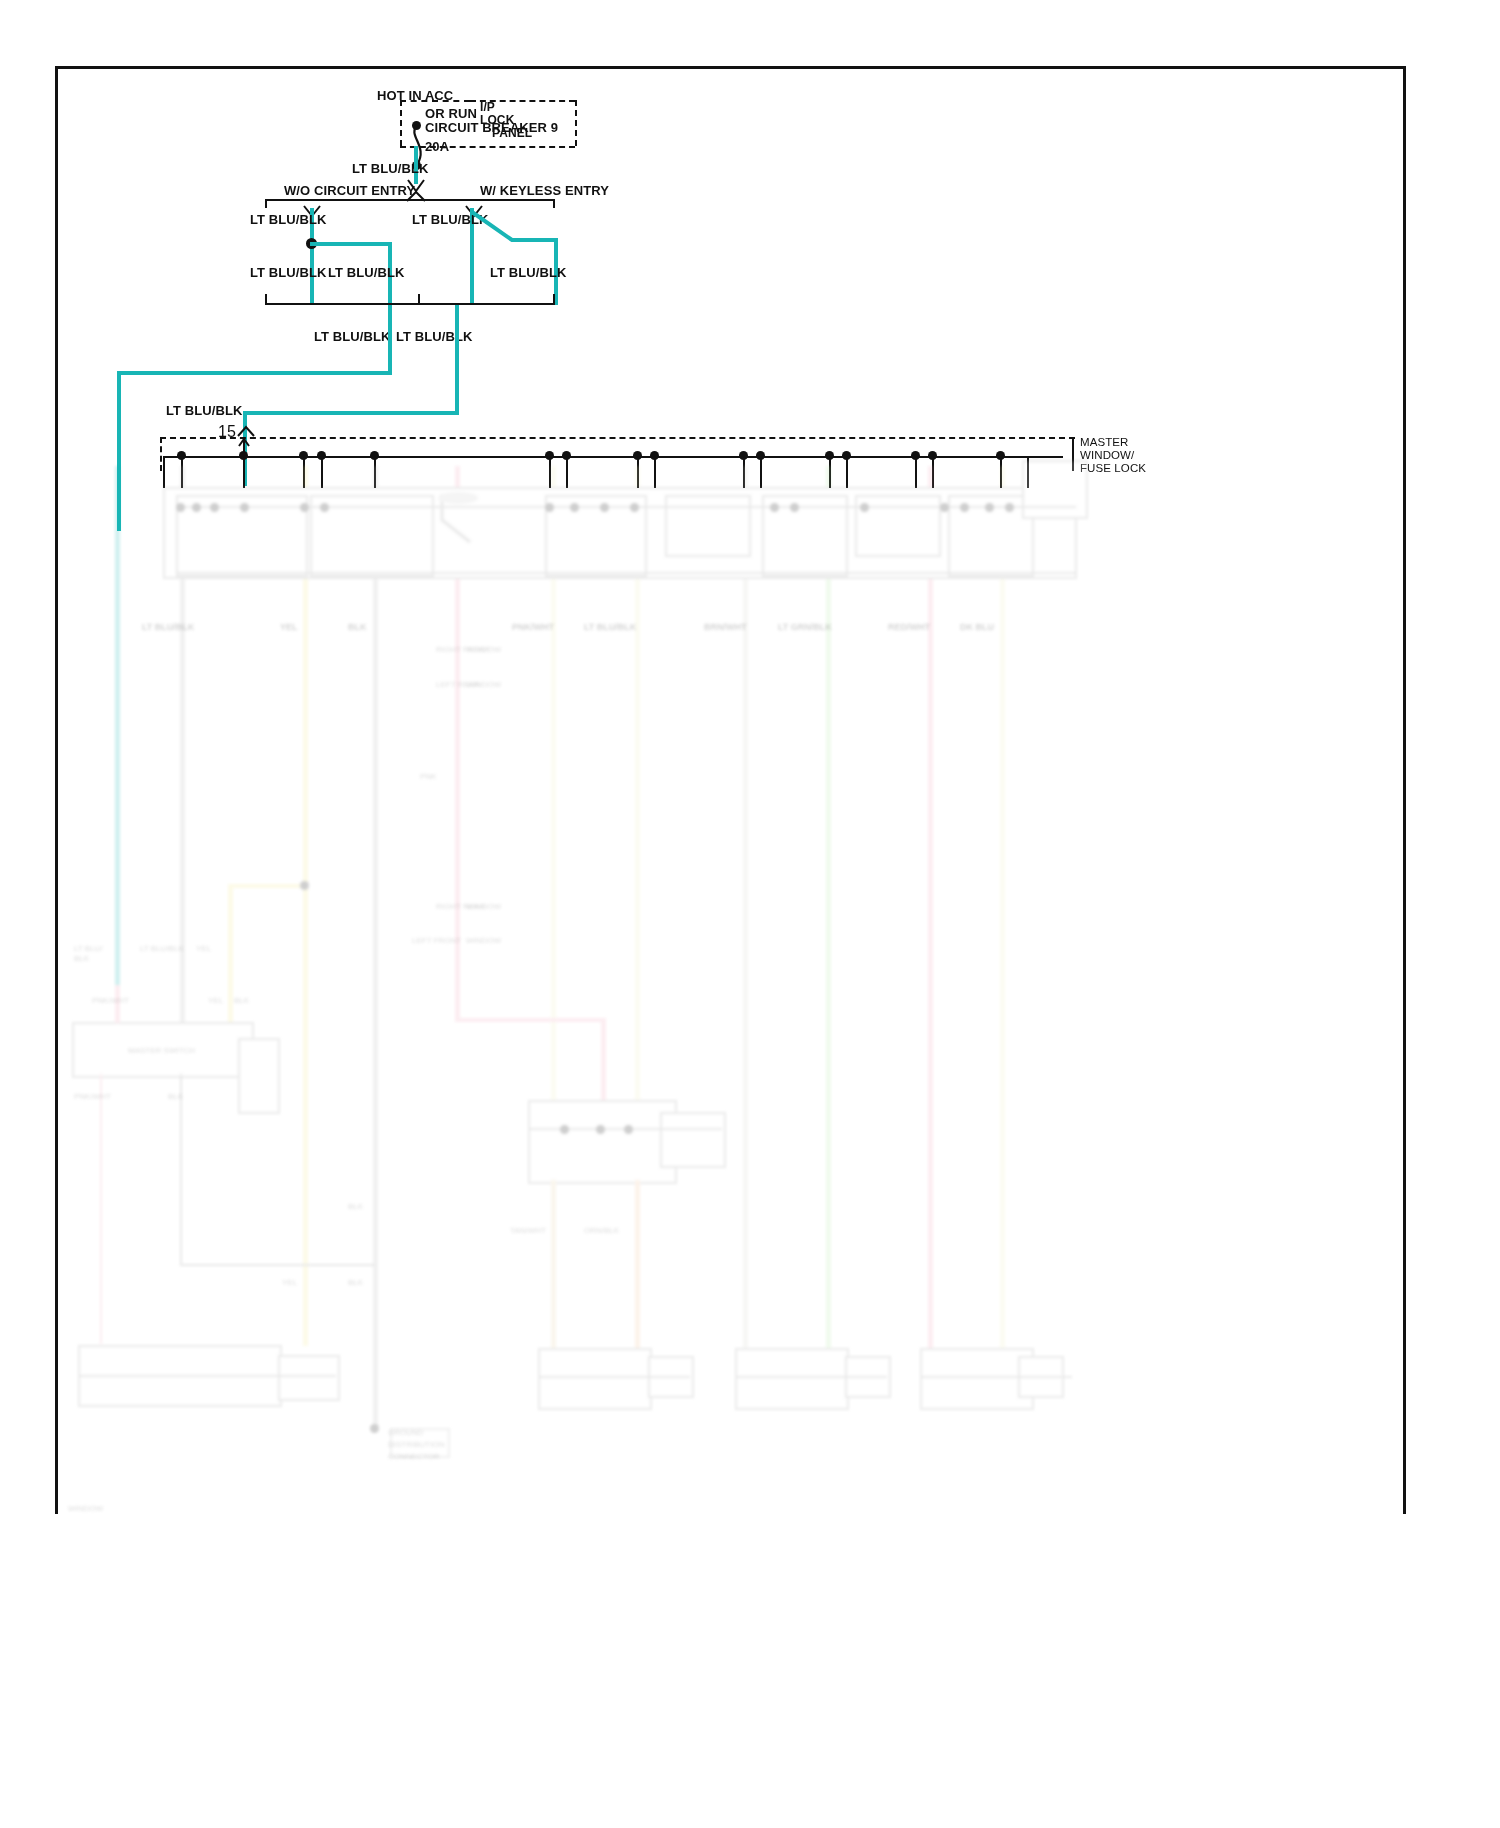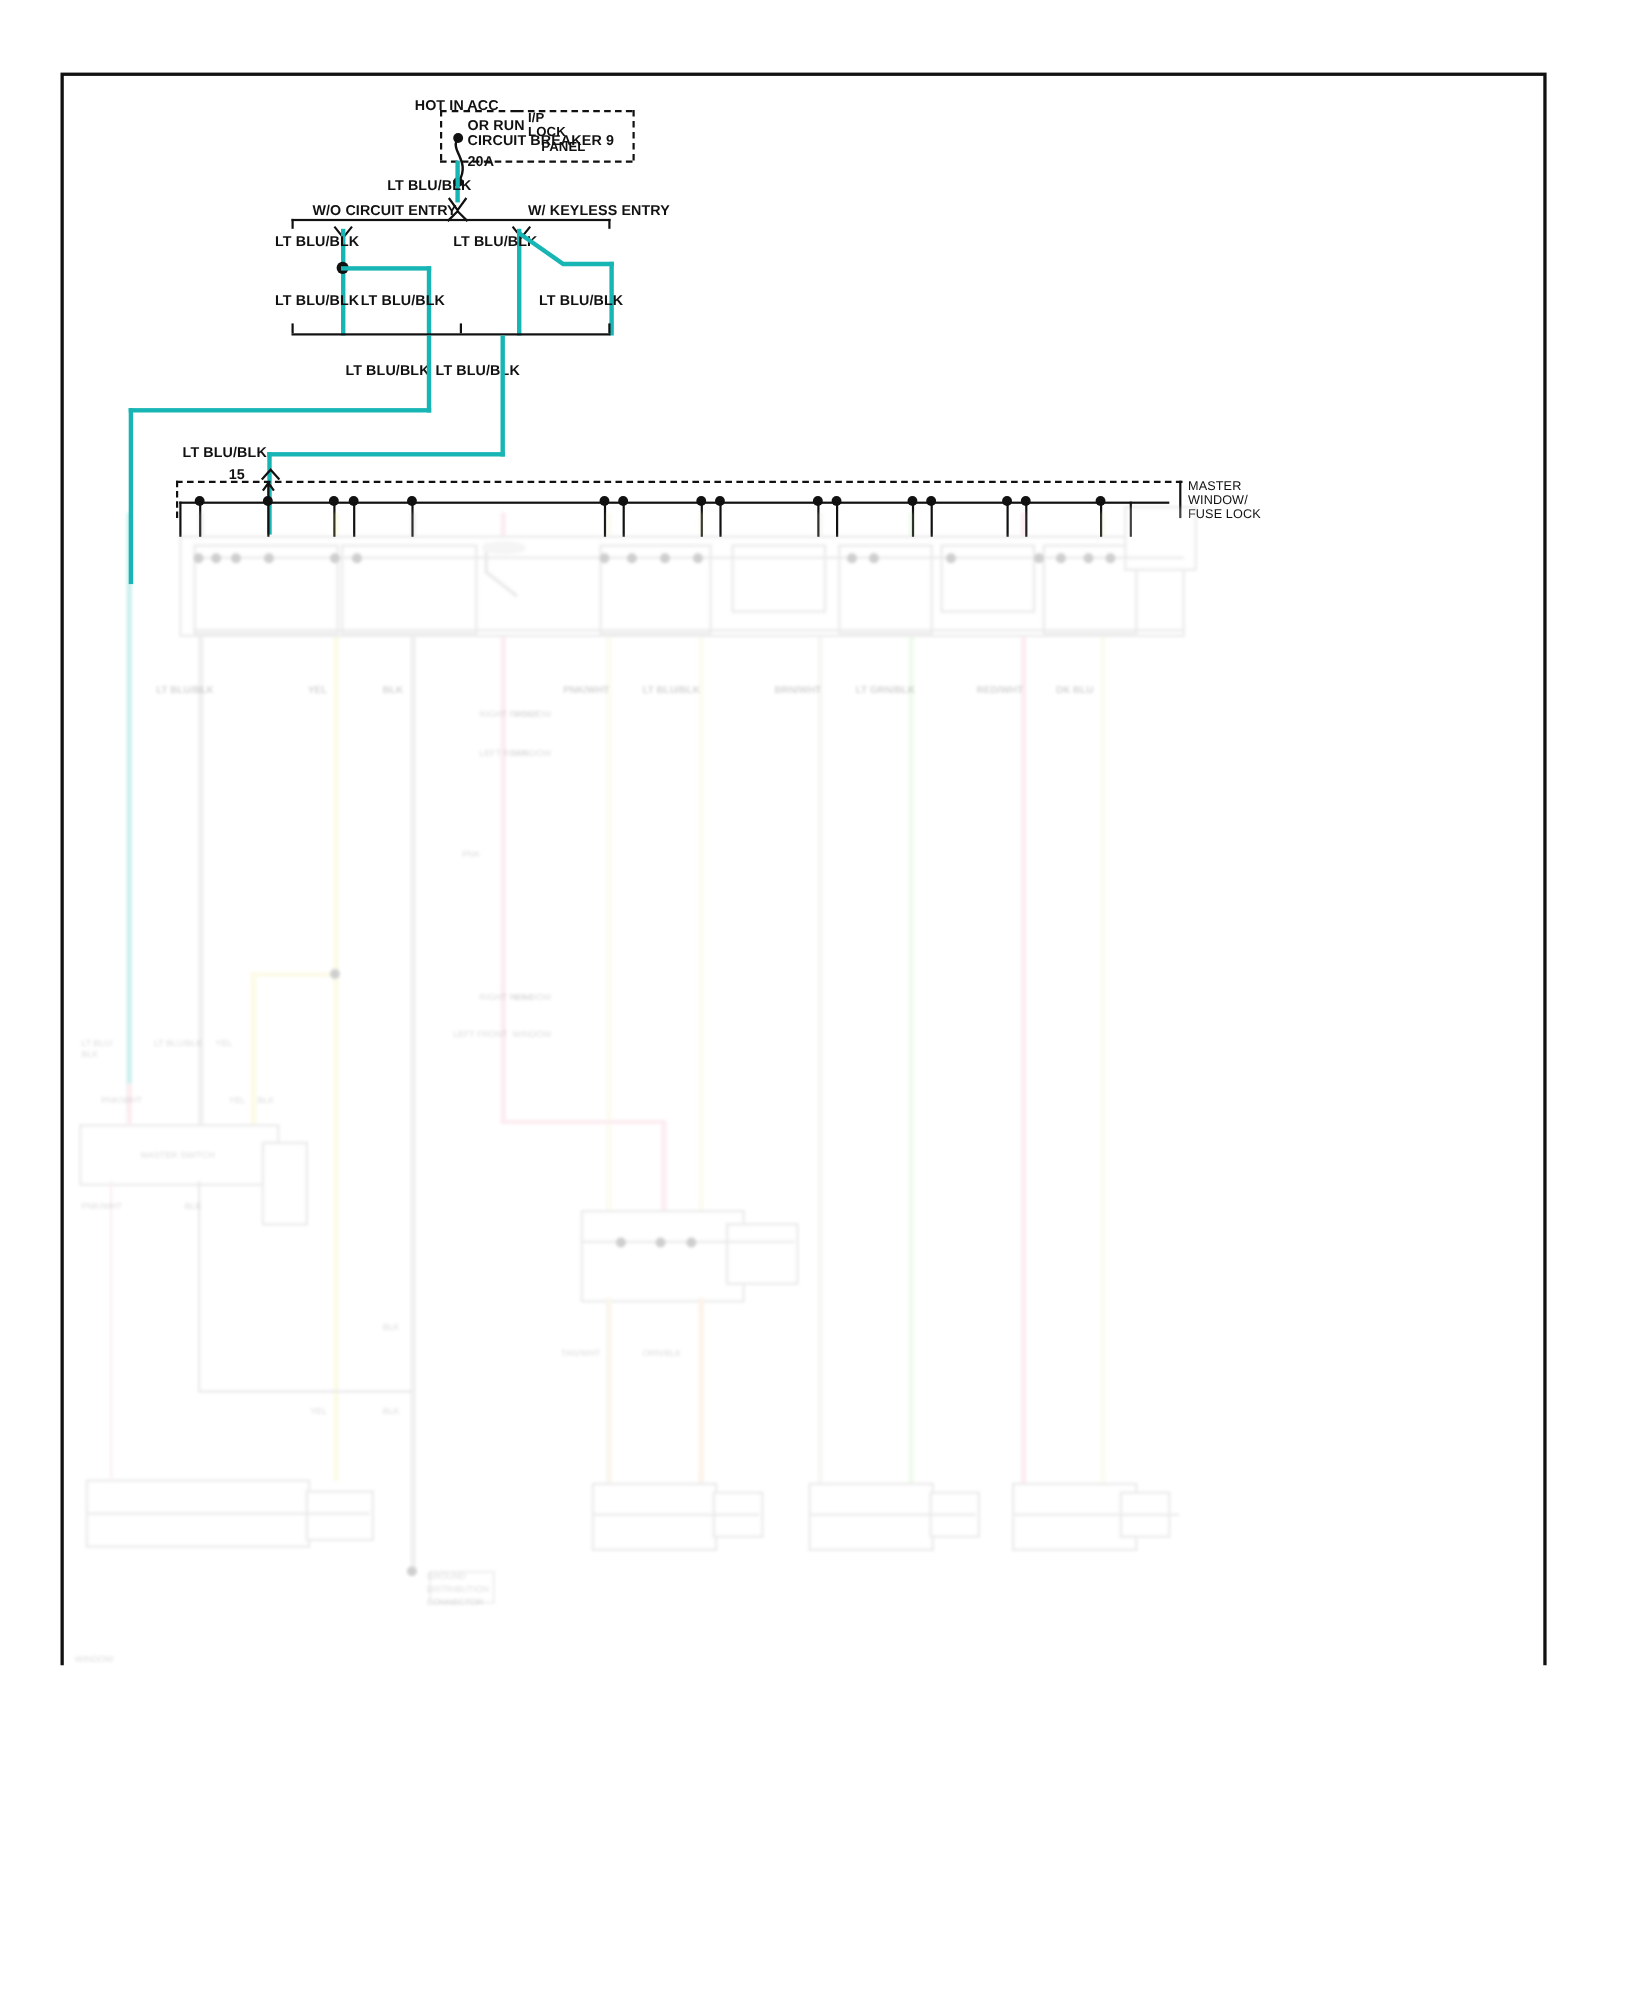--- a/index.html
+++ b/index.html
@@ -122,21 +122,21 @@
 
   <div class="wire wire-v" style="left:388px;top:305px;height:70px;"></div>
   <div class="wire wire-h" style="left:117px;top:371px;width:275px;"></div>
   <div class="wire wire-v" style="left:117px;top:371px;height:160px;"></div>
 
   <div class="wire wire-v" style="left:455px;top:305px;height:110px;"></div>
   <div class="wire wire-h" style="left:243px;top:411px;width:216px;"></div>
   <div class="wire wire-v" style="left:243px;top:411px;height:75px;"></div>
   <div class="lbl" style="left:166px;top:403px;font-size:13px;">LT BLU/BLK</div>
 
-  <div class="lbl thin" style="left:208px;top:423px;font-size:13px;font-weight:bold;">15</div>
+  <div class="lbl thin" style="left:218px;top:423px;font-size:16px;font-weight:normal;">15</div>
   <svg style="position:absolute;left:236px;top:425px;" width="20" height="12" viewBox="0 0 20 12">
     <path d="M2 11 L10 2 L18 11" stroke="#111" stroke-width="2" fill="none"></path>
   </svg>
   <svg style="position:absolute;left:237px;top:437px;" width="14" height="22" viewBox="0 0 14 22">
     <path d="M7 21 L7 3 M2 9 L7 2 L12 9" stroke="#111" stroke-width="2" fill="none"></path>
   </svg>
 
   <div class="dash-h" style="left:160px;top:437px;width:915px;"></div>
   <div class="dash-v" style="left:160px;top:437px;height:34px;"></div>
 

